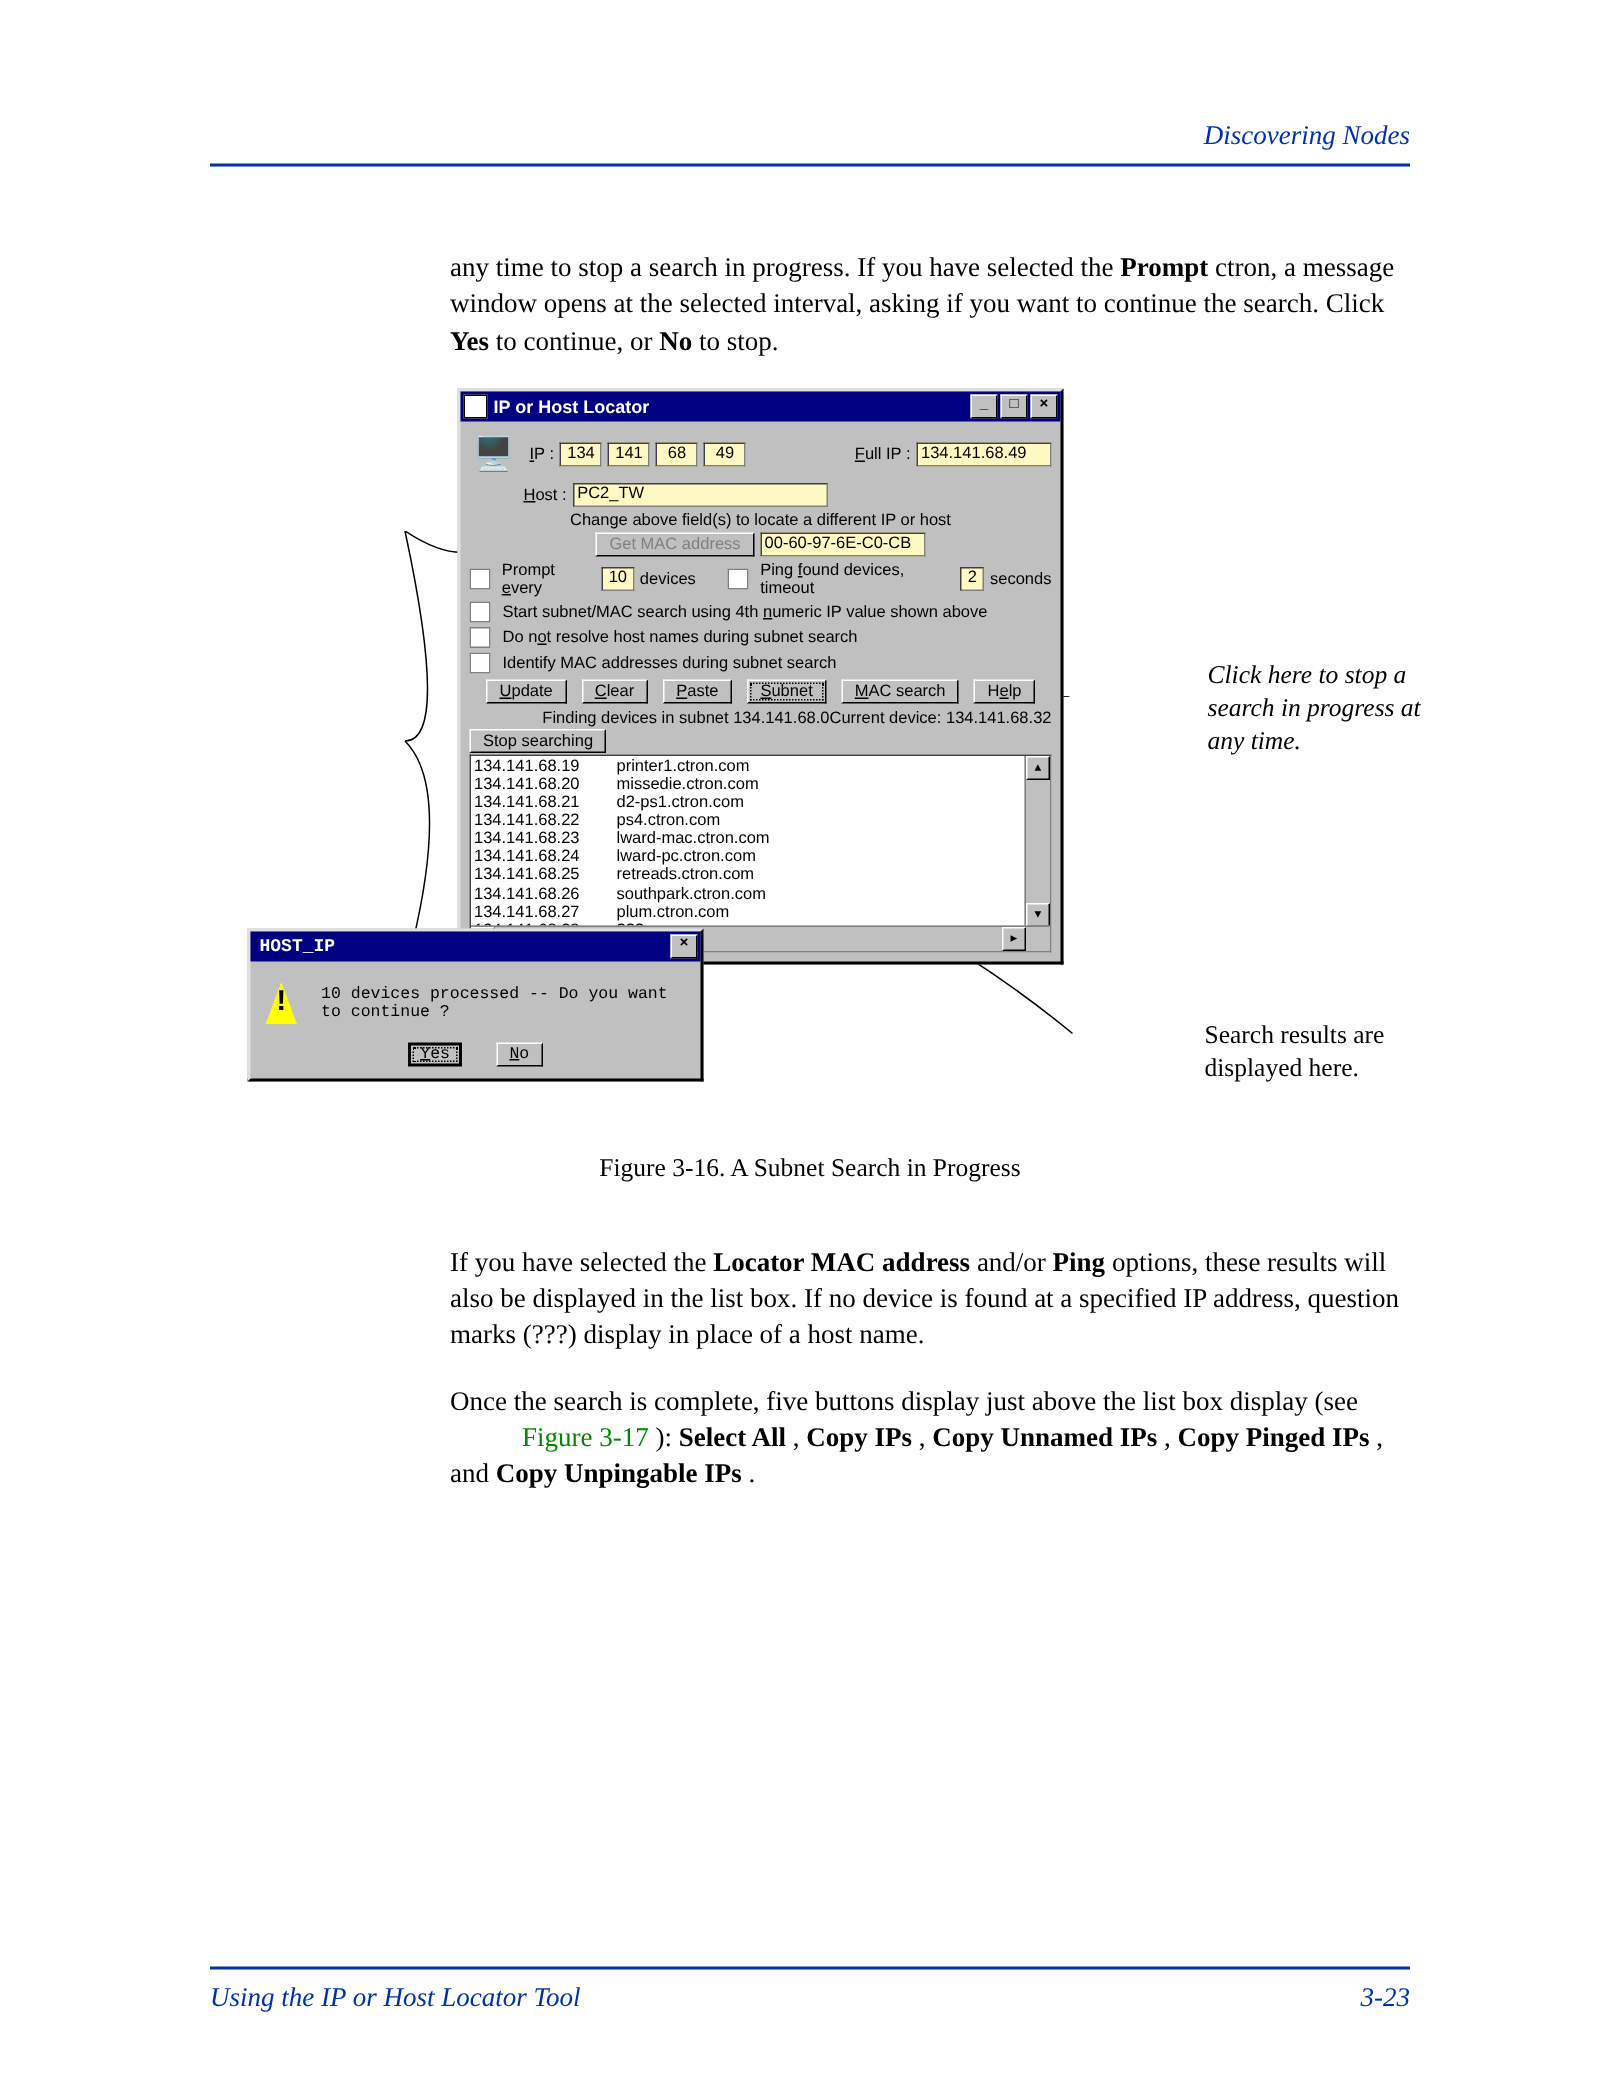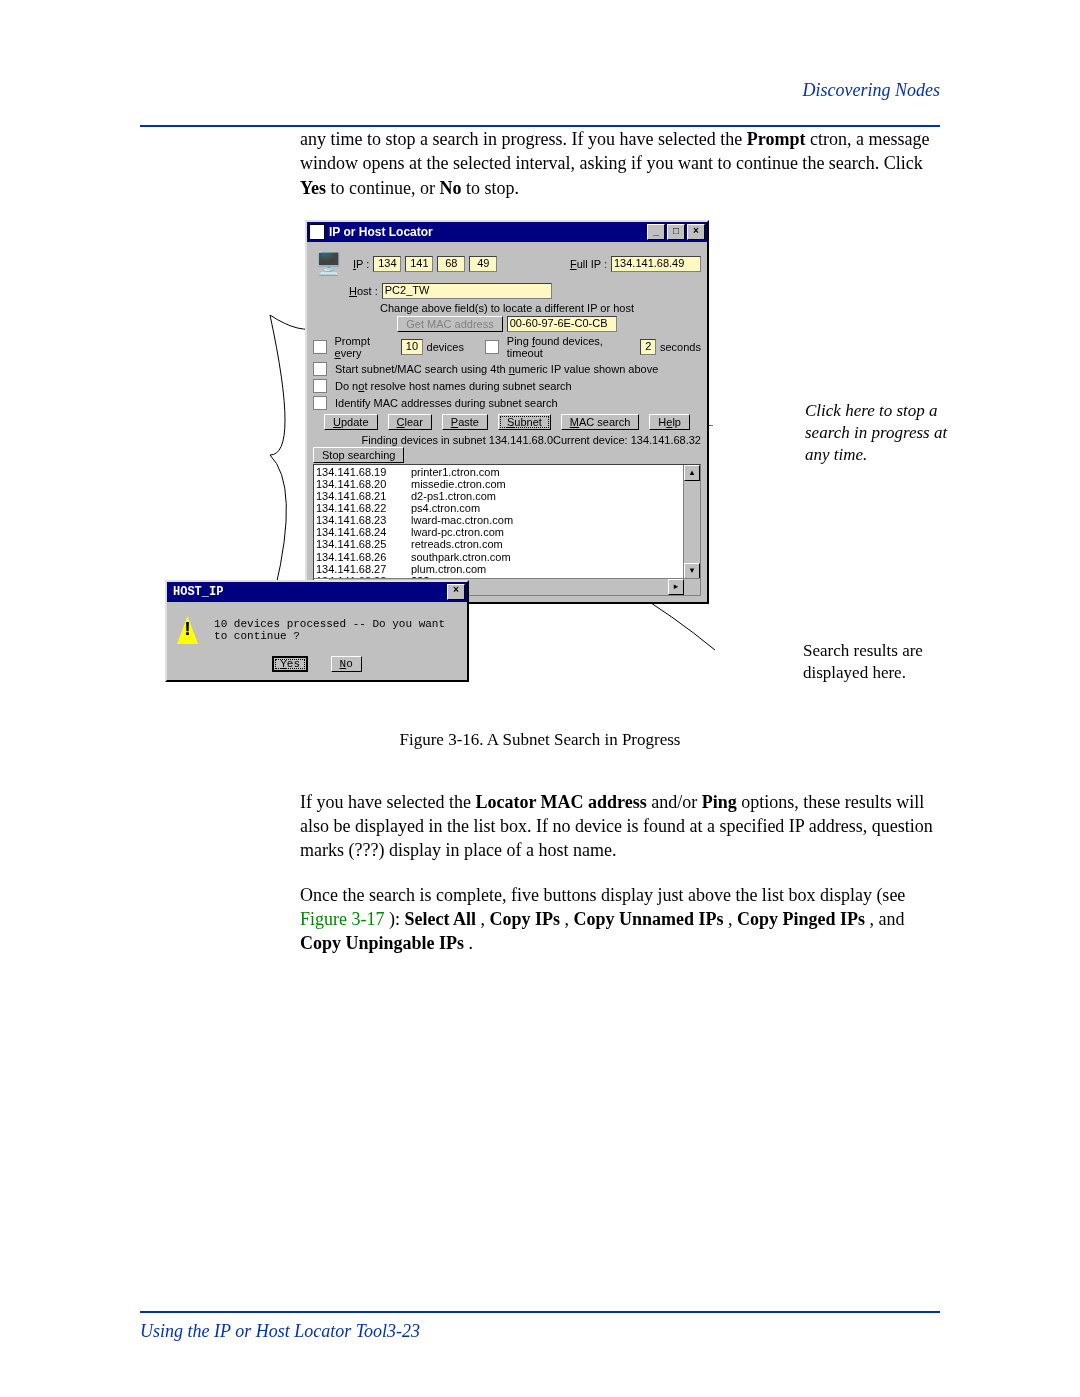--- a/index.html
+++ b/index.html
@@ -14,22 +14,23 @@
   .page {
     padding: 80px 140px 60px 140px;
     position: relative;
     height: 1257px;
   }
   .header-right {
     text-align: right;
     color: #0033aa;
     font-style: italic;
     font-size: 18px;
-    padding-bottom: 24px;
+    padding-bottom: 8px;
     border-bottom: 2px solid #0033aa;
+    margin-bottom: 55px;
   }
   .body-text {
     font-size: 18px;
     line-height: 1.35;
     margin-left: 160px;
     margin-bottom: 20px;
     color: #000;
   }
   .body-text b { font-weight: bold; }
   .figure-area {
@@ -223,30 +224,30 @@
     color: #000;
   }
   .hostip-btns { text-align: center; }
   .hostip-btns .btn { margin: 0 8px; min-width: 40px; }
   .default-btn { outline: 1px dotted #000; outline-offset: -4px; border: 2px solid #000; padding: 0 6px;}
   .figure-caption {
     text-align: center;
     font-size: 17px;
     margin: 10px 0 40px 0;
   }
-  .link-green { color: #008800; }
+  .link-green { color: #008800; margin-left: 48px; }
   .footer {
     position: absolute;
     left: 140px;
     right: 140px;
     bottom: 55px;
     border-top: 2px solid #0033aa;
     padding-top: 8px;
     display: flex;
-    justify-content: flex-start;
+    justify-content: space-between;
     color: #0033aa;
     font-style: italic;
     font-size: 18px;
   }
   svg.callout { position: absolute; pointer-events: none; }
 </style>
 </head>
 <body>
 
 <div class="page">

